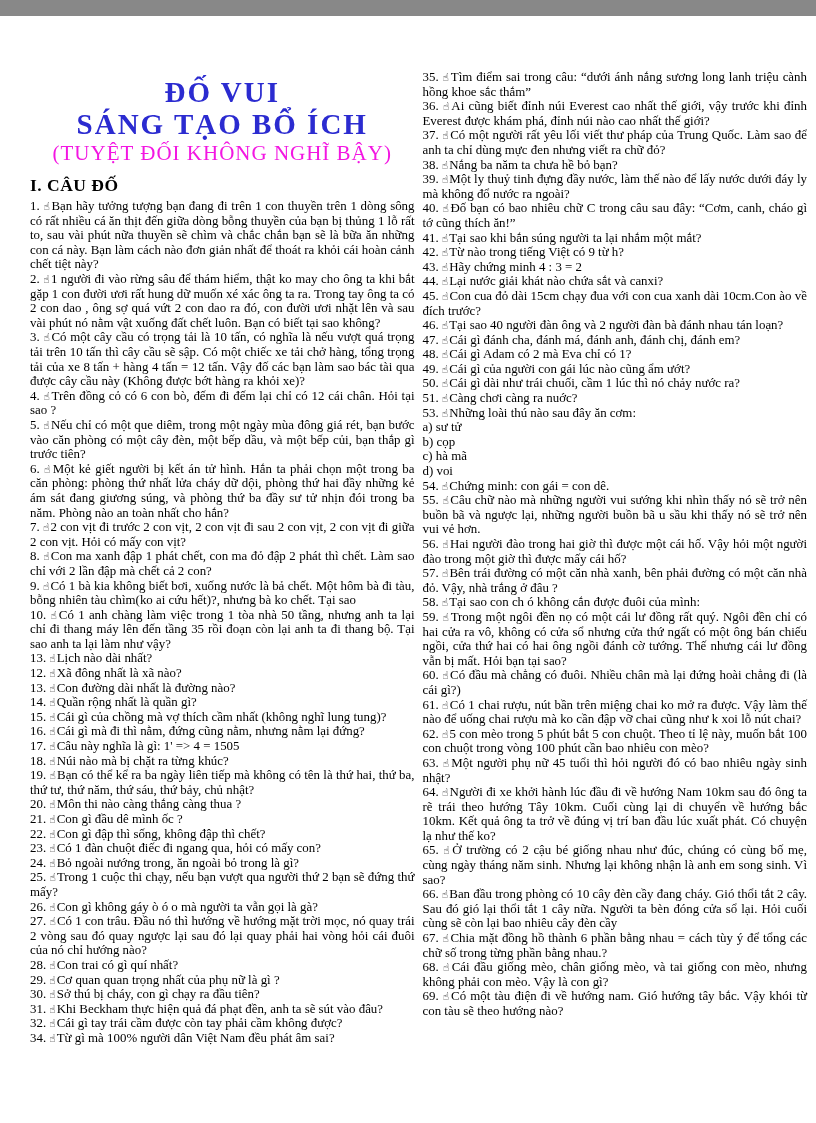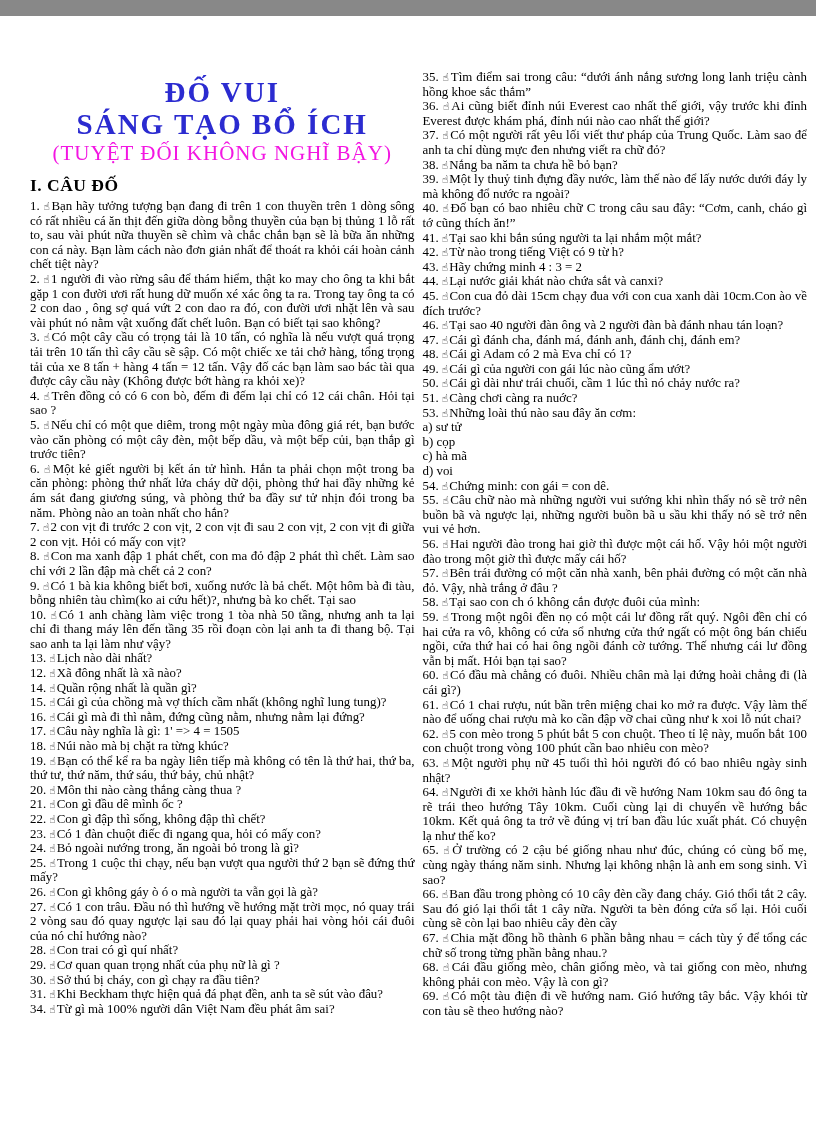--- a/index.html
+++ b/index.html
@@ -73,38 +73,40 @@
           <p class="q"><span class="num">3. </span><span class="hand">☝</span><span>Có một cây cầu có trọng tải là 10 tấn, có nghĩa là nếu vượt quá trọng tải trên 10 tấn thì cây cầu sẽ sập. Có một chiếc xe tải chở hàng, tổng trọng tải của xe 8 tấn + hàng 4 tấn = 12 tấn. Vậy đố các bạn làm sao bác tài qua được cây cầu này (Không được bớt hàng ra khỏi xe)?</span></p>
           <p class="q"><span class="num">4. </span><span class="hand">☝</span><span>Trên đồng cỏ có 6 con bò, đếm đi đếm lại chỉ có 12 cái chân. Hỏi tại sao ?</span></p>
           <p class="q"><span class="num">5. </span><span class="hand">☝</span><span>Nếu chỉ có một que diêm, trong một ngày mùa đông giá rét, bạn bước vào căn phòng có một cây đèn, một bếp dầu, và một bếp củi, bạn thắp gì trước tiên?</span></p>
           <p class="q"><span class="num">6. </span><span class="hand">☝</span><span>Một kẻ giết người bị kết án tử hình. Hắn ta phải chọn một trong ba căn phòng: phòng thứ nhất lửa cháy dữ dội, phòng thứ hai đầy những kẻ ám sát đang giương súng, và phòng thứ ba đầy sư tử nhịn đói trong ba năm. Phòng nào an toàn nhất cho hắn?</span></p>
           <p class="q"><span class="num">7. </span><span class="hand">☝</span><span>2 con vịt đi trước 2 con vịt, 2 con vịt đi sau 2 con vịt, 2 con vịt đi giữa 2 con vịt. Hỏi có mấy con vịt?</span></p>
           <p class="q"><span class="num">8. </span><span class="hand">☝</span><span>Con ma xanh đập 1 phát chết, con ma đỏ đập 2 phát thì chết. Làm sao chỉ với 2 lần đập mà chết cả 2 con?</span></p>
           <p class="q"><span class="num">9. </span><span class="hand">☝</span><span>Có 1 bà kia không biết bơi, xuống nước là bả chết. Một hôm bà đi tàu, bỗng nhiên tàu chìm(ko ai cứu hết)?, nhưng bà ko chết. Tại sao</span></p>
           <p class="q"><span class="num">10. </span><span class="hand">☝</span><span>Có 1 anh chàng làm việc trong 1 tòa nhà 50 tầng, nhưng anh ta lại chỉ đi thang máy lên đến tầng 35 rồi đoạn còn lại anh ta đi thang bộ. Tại sao anh ta lại làm như vậy?</span></p>
           <p class="q"><span class="num">13. </span><span class="hand">☝</span><span>Lịch nào dài nhất?</span></p>
           <p class="q"><span class="num">12. </span><span class="hand">☝</span><span>Xã đông nhất là xã nào?</span></p>
+          <p class="q"><span class="num">13. </span><span class="hand">☝</span><span>Con đường dài nhất là đường nào?</span></p>
           <p class="q"><span class="num">14. </span><span class="hand">☝</span><span>Quần rộng nhất là quần gì?</span></p>
           <p class="q"><span class="num">15. </span><span class="hand">☝</span><span>Cái gì của chồng mà vợ thích cầm nhất (không nghĩ lung tung)?</span></p>
           <p class="q"><span class="num">16. </span><span class="hand">☝</span><span>Cái gì mà đi thì nằm, đứng cũng nằm, nhưng nằm lại đứng?</span></p>
           <p class="q"><span class="num">17. </span><span class="hand">☝</span><span>Câu này nghĩa là gì: 1' =&gt; 4 = 1505</span></p>
           <p class="q"><span class="num">18. </span><span class="hand">☝</span><span>Núi nào mà bị chặt ra từng khúc?</span></p>
           <p class="q"><span class="num">19. </span><span class="hand">☝</span><span>Bạn có thể kể ra ba ngày liên tiếp mà không có tên là thứ hai, thứ ba, thứ tư, thứ năm, thứ sáu, thứ bảy, chủ nhật?</span></p>
           <p class="q"><span class="num">20. </span><span class="hand">☝</span><span>Môn thi nào càng thắng càng thua ?</span></p>
           <p class="q"><span class="num">21. </span><span class="hand">☝</span><span>Con gì đầu dê mình ốc ?</span></p>
           <p class="q"><span class="num">22. </span><span class="hand">☝</span><span>Con gì đập thì sống, không đập thì chết?</span></p>
           <p class="q"><span class="num">23. </span><span class="hand">☝</span><span>Có 1 đàn chuột điếc đi ngang qua, hỏi có mấy con?</span></p>
           <p class="q"><span class="num">24. </span><span class="hand">☝</span><span>Bỏ ngoài nướng trong, ăn ngoài bỏ trong là gì?</span></p>
           <p class="q"><span class="num">25. </span><span class="hand">☝</span><span>Trong 1 cuộc thi chạy, nếu bạn vượt qua người thứ 2 bạn sẽ đứng thứ mấy?</span></p>
           <p class="q"><span class="num">26. </span><span class="hand">☝</span><span>Con gì không gáy ò ó o mà người ta vẫn gọi là gà?</span></p>
           <p class="q"><span class="num">27. </span><span class="hand">☝</span><span>Có 1 con trâu. Đầu nó thì hướng về hướng mặt trời mọc, nó quay trái 2 vòng sau đó quay ngược lại sau đó lại quay phải hai vòng hỏi cái đuôi của nó chỉ hướng nào?</span></p>
           <p class="q"><span class="num">28. </span><span class="hand">☝</span><span>Con trai có gì quí nhất?</span></p>
           <p class="q"><span class="num">29. </span><span class="hand">☝</span><span>Cơ quan quan trọng nhất của phụ nữ là gì ?</span></p>
           <p class="q"><span class="num">30. </span><span class="hand">☝</span><span>Sở thú bị cháy, con gì chạy ra đầu tiên?</span></p>
           <p class="q"><span class="num">31. </span><span class="hand">☝</span><span>Khi Beckham thực hiện quả đá phạt đền, anh ta sẽ sút vào đâu?</span></p>
+          <p class="q"><span class="num">32. </span><span class="hand">☝</span><span>Cái gì tay trái cầm được còn tay phải cầm không được?</span></p>
           <p class="q"><span class="num">34. </span><span class="hand">☝</span><span>Từ gì mà 100% người dân Việt Nam đều phát âm sai?</span></p>
         </div>
     </div>
     <div class="col">
       <div id="col-right">
           <p class="q"><span class="num">35. </span><span class="hand">☝</span><span>Tìm điểm sai trong câu: “dưới ánh nắng sương long lanh triệu cành hồng khoe sắc thắm”</span></p>
           <p class="q"><span class="num">36. </span><span class="hand">☝</span><span>Ai cũng biết đỉnh núi Everest cao nhất thế giới, vậy trước khi đỉnh Everest được khám phá, đỉnh núi nào cao nhất thế giới?</span></p>
           <p class="q"><span class="num">37. </span><span class="hand">☝</span><span>Có một người rất yêu lối viết thư pháp của Trung Quốc. Làm sao để anh ta chỉ dùng mực đen nhưng viết ra chữ đỏ?</span></p>
           <p class="q"><span class="num">38. </span><span class="hand">☝</span><span>Nắng ba năm ta chưa hề bỏ bạn?</span></p>
           <p class="q"><span class="num">39. </span><span class="hand">☝</span><span>Một ly thuỷ tinh đựng đầy nước, làm thế nào để lấy nước dưới đáy ly mà không đổ nước ra ngoài?</span></p>

